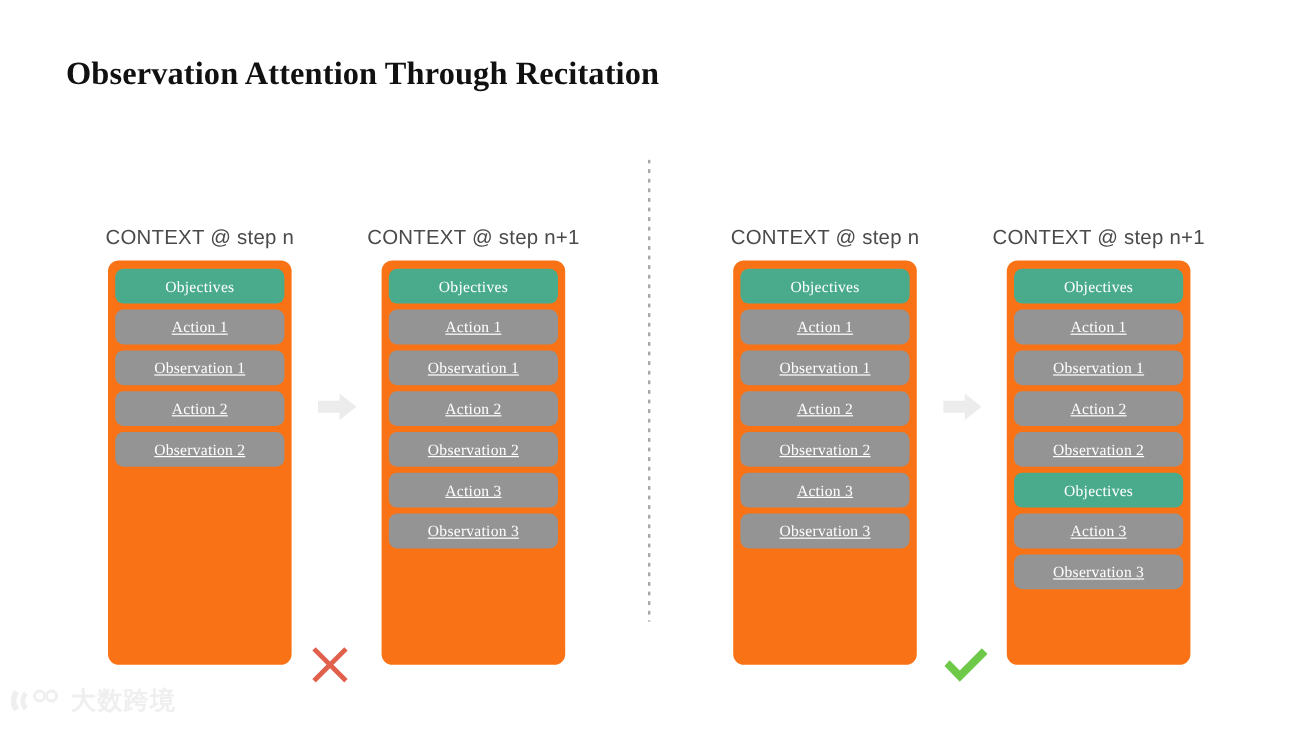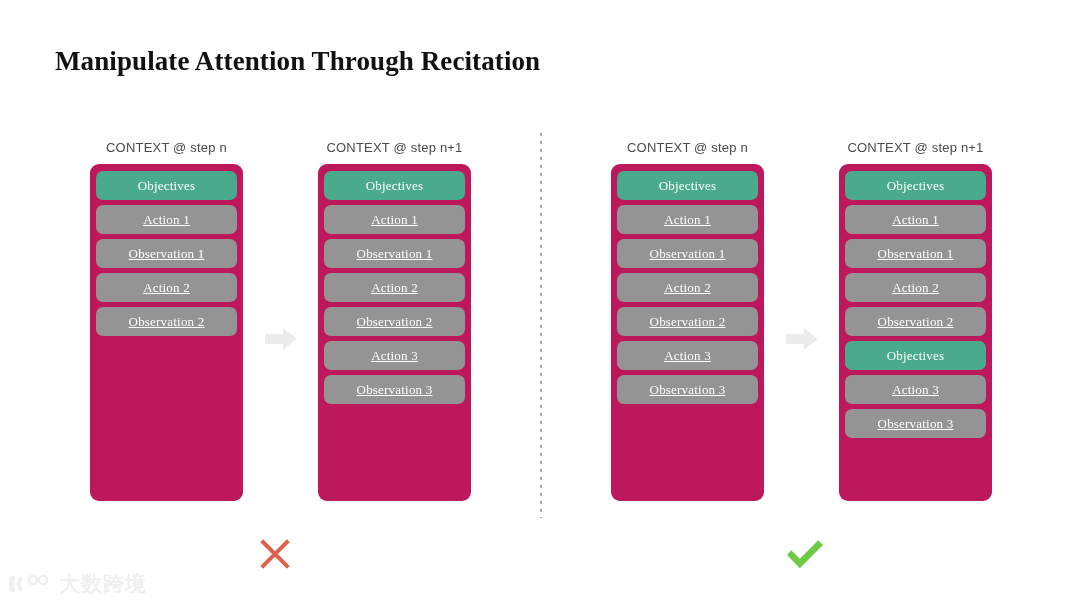--- a/index.html
+++ b/index.html
@@ -42,31 +42,32 @@
 
   .column {
     width: 153px;
     display: flex;
     flex-direction: column;
     align-items: center;
   }
 
   .col-header {
     font-family: "Liberation Sans", sans-serif;
-    font-size: 13px;
+    font-size: 17px;
     color: #4a4a4a;
     letter-spacing: 0.2px;
     margin-bottom: 9px;
     white-space: nowrap;
+    margin-top: 48px;
   }
 
   .stack {
     width: 153px;
     height: 337px;
-    background: #be185d;
+    background: #f97316;
     border-radius: 9px;
     padding: 7px 6px;
     display: flex;
     flex-direction: column;
     gap: 5px;
   }
 
   .block {
     height: 29px;
     border-radius: 7px;
@@ -143,21 +144,21 @@
     letter-spacing: 1px;
     line-height: 24px;
     white-space: nowrap;
   }
 </style>
 </head>
 <body>
 
 <div class="slide">
 
-  <div class="title">Manipulate Attention Through Recitation</div>
+  <div class="title">Observation Attention Through Recitation</div>
 
   <div class="panel panel-left">
 
     <div class="column">
       <div class="col-header">CONTEXT @ step n</div>
       <div class="stack">
         <div class="block green">Objectives</div>
         <div class="block gray">Action 1</div>
         <div class="block gray">Observation 1</div>
         <div class="block gray">Action 2</div>

